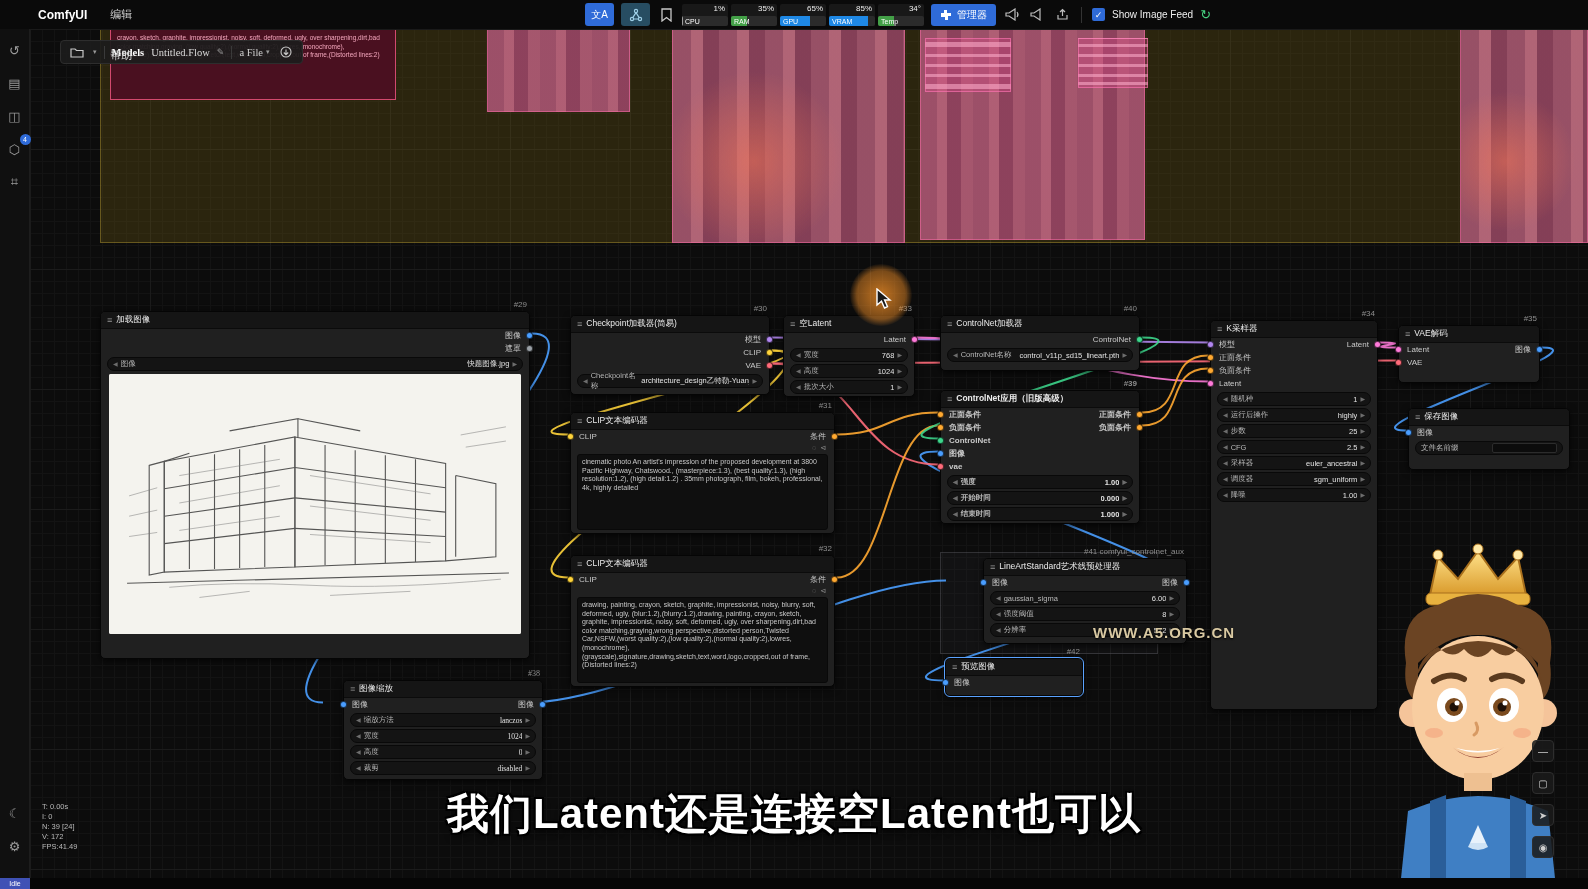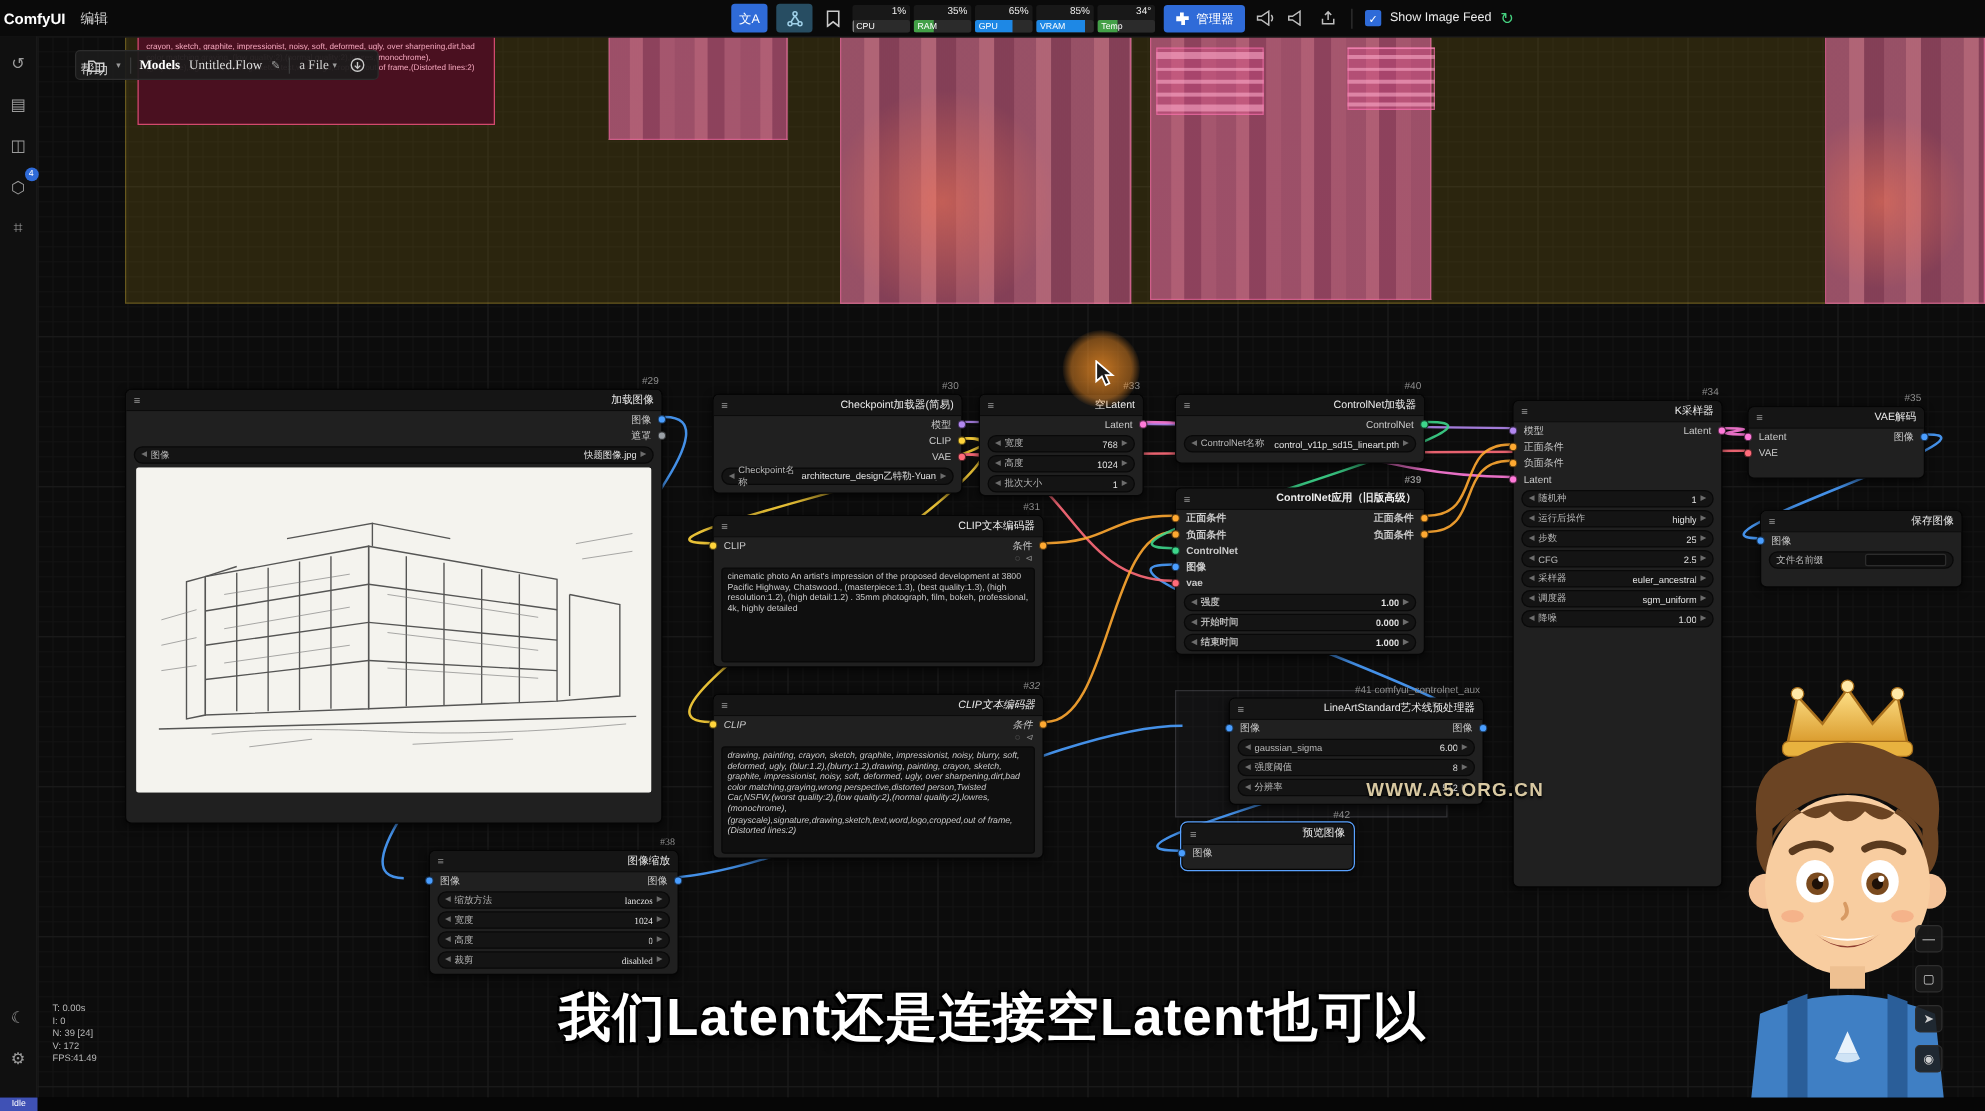--- a/index.html
+++ b/index.html
@@ -1,20 +1,20 @@
 <!DOCTYPE html>
 <html><head>
 <meta charset="utf-8">
 <style>
   html,body{margin:0;padding:0;}
   body{width:1588px;height:889px;overflow:hidden;background:#000;font-family:"Liberation Sans",sans-serif;position:relative;}
 
   
   #topbar{position:absolute;top:0;left:0;width:1588px;height:29px;background:#0a0a0a;border-bottom:1px solid #1a1a1a;display:flex;align-items:center;z-index:50;}
-  .logo{font-weight:bold;font-size:12px;color:#fff;padding:0 3px;}
+  .logo{font-weight:bold;font-size:12px;color:#fff;padding:0 14px;margin-left:24px;}
   #menu-items{display:flex;gap:18px;flex-direction:column;}
   .menu-item{font-size:11px;color:#d6d6d6;padding:4px 9px;border-radius:3px;cursor:default;}
   #toolbar-cluster{position:absolute;left:585px;top:0;height:29px;display:flex;align-items:center;gap:7px;}
   .tbtn{height:23px;min-width:29px;border:none;border-radius:3px;color:#fff;font-size:10px;display:flex;align-items:center;justify-content:center;padding:0 4px;font-family:inherit;}
   .tbtn.blue{background:#2f6bd8;}
   .tbtn.teal{background:#274d62;}
   .ticon{display:inline-flex;align-items:center;justify-content:center;width:18px;height:18px;color:#c9c9c9;}
   .ticon svg{display:block;}
   #meters{display:flex;gap:3px;align-items:center;}
   .meter{position:relative;width:46px;height:22px;background:#181818;border-radius:2px;}
@@ -60,21 +60,21 @@
   #neg-node{position:absolute;left:110px;top:29px;width:286px;height:71px;background:#4a1020;border:1px solid #d24a6e;color:#f4a7bd;font-size:6.5px;line-height:8.5px;padding:4px 6px;overflow:hidden;box-sizing:border-box;z-index:5;}
 
   #links{position:absolute;left:0;top:0;z-index:8;pointer-events:none;}
 
   
   .node{position:absolute;background:#202020;border:1px solid #050505;border-radius:5px;box-shadow:0 2px 7px rgba(0,0,0,.65);z-index:10;box-sizing:border-box;}
   .node.selected{outline:1.5px solid #5aa2ff;}
   .node-badge{position:absolute;top:-12px;right:2px;font-size:8px;color:#8d8d8d;white-space:nowrap;}
   .node-header{height:16px;background:#151515;border-radius:4px 4px 0 0;display:flex;align-items:center;gap:4px;padding:0 6px;border-bottom:1px solid #0b0b0b;}
   .burger{color:#979797;font-size:9px;line-height:1;}
-  .node-title{flex:1;font-size:8.5px;color:#ececec;white-space:nowrap;overflow:hidden;text-overflow:ellipsis;text-align:right;}
+  .node-title{flex:1;font-size:8.5px;color:#ececec;white-space:nowrap;overflow:hidden;text-overflow:ellipsis;}
   .slot-row{position:relative;height:13px;display:flex;align-items:center;justify-content:space-between;font-size:8px;color:#c9c9c9;}
   .sl-left{margin-left:8px;display:flex;align-items:center;}
   .sl-right{margin-right:8px;margin-left:auto;display:flex;align-items:center;}
   .dot{position:absolute;width:7px;height:7px;border-radius:50%;top:3px;border:1px solid rgba(0,0,0,.65);box-sizing:border-box;}
   .dot.in{left:-4px;} .dot.out{right:-4px;}
   .widget{height:12px;margin:2px 6px;background:#141414;border:1px solid #090909;border-radius:7px;display:flex;align-items:center;font-size:7.5px;color:#b8b8b8;padding:0 5px;gap:3px;}
   .widget .arrow{color:#6d6d6d;font-size:6px;line-height:1;}
   .widget .wvalue{margin-left:auto;color:#e2e2e2;white-space:nowrap;overflow:hidden;max-width:70%;}
   .widget.button{justify-content:center;color:#d3d3d3;}
   .widget.textinput .box{margin-left:auto;background:#0c0c0c;border:1px solid #2c2c2c;width:46%;height:8px;border-radius:2px;}
@@ -377,21 +377,21 @@
         <span class="sl-left">CLIP</span>
         <span class="sl-right">条件</span>
         <span class="dot out" style="background: rgb(255, 169, 49);"></span>
       </div>
       <div class="mini-icons">
         <span>◌</span>
         <span>⊲</span>
       </div>
       <div class="node-text" style="height: 68px;">cinematic photo An artist's impression of the proposed development at 3800 Pacific Highway, Chatswood., (masterpiece:1.3), (best quality:1.3), (high resolution:1.2), (high detail:1.2) . 35mm photograph, film, bokeh, professional, 4k, highly detailed</div>
     </div>
-    <div class="node" style="left: 570px; top: 555px; width: 265px; height: 132px; font-style: italic;">
+    <div class="node" style="left: 570px; top: 555px; width: 265px; height: 132px;">
       <div class="node-badge">#32</div>
       <div class="node-header">
         <span class="burger">≡</span>
         <span class="node-title">CLIP文本编码器</span>
       </div>
       <div class="slot-row">
         <span class="dot in" style="background: rgb(255, 212, 59);"></span>
         <span class="sl-left">CLIP</span>
         <span class="sl-right">条件</span>
         <span class="dot out" style="background: rgb(255, 169, 49);"></span>

